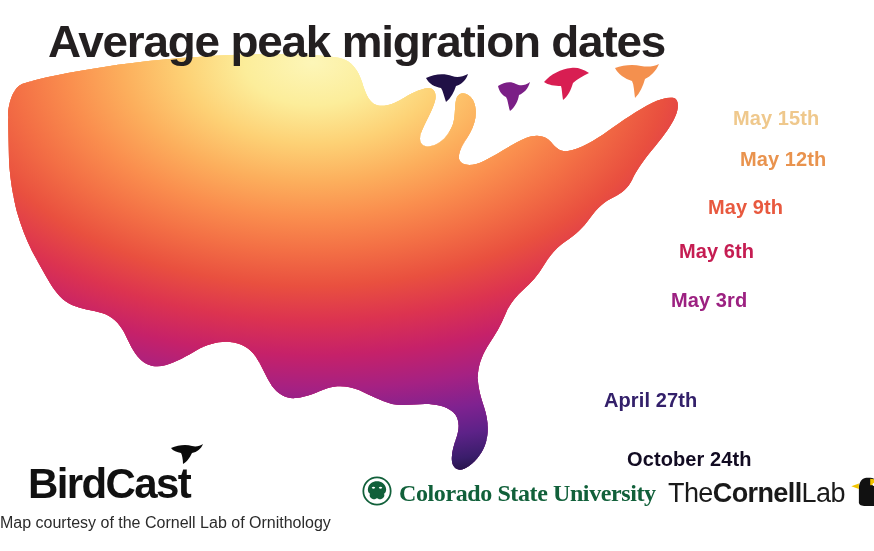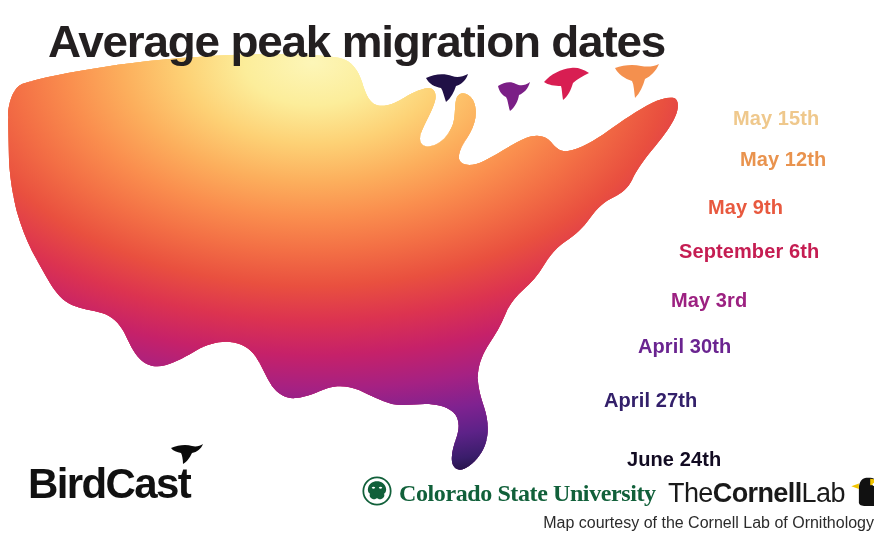--- a/index.html
+++ b/index.html
@@ -82,21 +82,21 @@
     white-space:nowrap;
     letter-spacing:-0.6px;
     line-height:1;
   }
   #cornell .cl-bold{font-weight:bold;text-align:right;}
 
   
   .caption{
     position:absolute;
     left:0;right:0;top:514px;
-    text-align:right;
+    text-align:left;
     font-family:"Liberation Sans", sans-serif;
     font-size:16px;
     color:#2b2b2b;
     z-index:50;
   }
 </style>
 </head>
 <body>
 
 <div id="stage">
@@ -332,25 +332,24 @@
   <div class="topbird" style="left:613px;top:62px;width:48px;height:40px;">
     <svg viewBox="0 0 48 40" width="48" height="40">
       <path d="M2,6 C10,3 20,2 28,4 C34,5 40,5 46,2 C43,9 38,14 32,17
                C30,24 27,31 22,36 C21,29 21,23 19,19 C12,17 5,12 2,6 Z" fill="#f4904e"></path>
     </svg>
   </div>
 
   <div class="date-label" style="left:733px;top:107px;color:#efc88c;">May 15th</div>
   <div class="date-label" style="left:711px;top:148px;color:#e9934e;margin-left:29px;">May 12th</div>
   <div class="date-label" style="left:708px;top:196px;color:#e8593f;">May 9th</div>
-  <div class="date-label" style="left:679px;top:240px;color:#c51d52;">September 6th</div>
+  <div class="date-label" style="left:679px;top:240px;color:#c51d52;">May 6th</div>
   <div class="date-label" style="left:671px;top:289px;color:#9c2181;">May 3rd</div>
-  <div class="date-label" style="left:638px;top:335px;color:#6a2490;">April 30th</div>
   <div class="date-label" style="left:604px;top:389px;color:#33206a;">April 27th</div>
-  <div class="date-label" style="left:627px;top:448px;color:#120b22;">June 24th</div>
+  <div class="date-label" style="left:627px;top:448px;color:#120b22;">October 24th</div>
 
   <div id="birdcast">
     <div class="bc-bird">
       <svg viewBox="0 0 34 22" width="34" height="22">
         <path d="M1,5 C8,2 16,1 22,3 C26,4 30,3 33,1 C31,6 27,9 22,10
                  C20,14 17,19 13,21 C13,16 12,12 11,10 C7,9 3,8 1,5 Z" fill="#0a0a0a"></path>
       </svg>
     </div>
     <div class="bc-text">BirdCast</div>
   </div>

